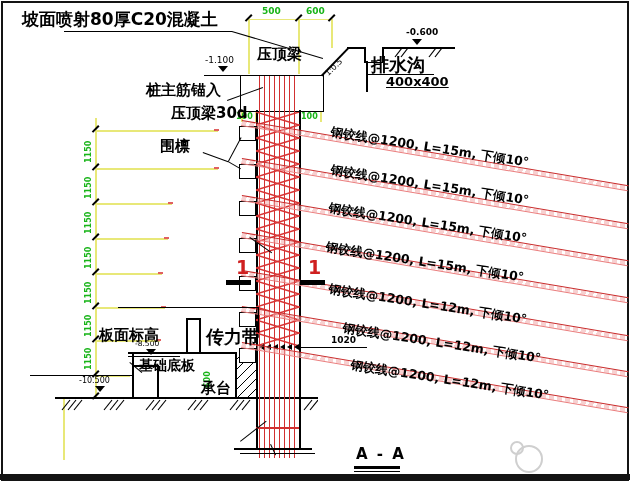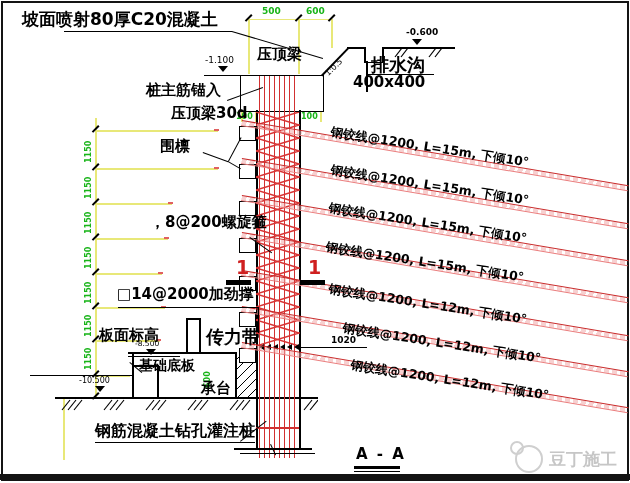--- a/index.html
+++ b/index.html
@@ -236,31 +236,27 @@
   <div class="tri" style="left:146px;top:349px;"></div>
   <div class="txt" style="left:79px;top:377px;font-size:8px;font-weight:normal;">-10.500</div>
   <div class="tri" style="left:95px;top:386px;"></div>
   <div class="hl" style="left:30px;top:375px;width:103px;height:1.3px;"></div>
 
   <div class="txt" style="left:22px;top:11px;font-size:17px;">坡面喷射80厚C20混凝土</div>
   <div class="txt" style="left:257px;top:47px;font-size:15px;">压顶梁</div>
   <div class="txt" style="left:146px;top:83px;font-size:15px;">桩主筋锚入</div>
   <div class="txt" style="left:136px;top:106px;font-size:15px;margin-left:35px;">压顶梁30d</div>
   <div class="txt" style="left:371px;top:56px;font-size:18px;">排水沟</div>
-  <div class="txt" style="left:353px;top:75px;font-size:15px;">400x400</div>
+  <div class="txt" style="left:386px;top:75px;font-size:13px;text-decoration:underline;">400x400</div>
   <div class="txt rot" style="left:324px;top:72px;font-size:8px;font-weight:normal;transform:rotate(-44deg);">1:0.5</div>
   <div class="txt" style="left:160px;top:139px;font-size:15px;">围檩</div>
-  <div class="txt" style="left:150px;top:215px;font-size:15px;">，8@200螺旋箍</div>
-  <div class="txt" style="left:117px;top:287px;font-size:15px;">□14@2000加劲撑</div>
   <div class="txt" style="left:99px;top:328px;font-size:15px;">板面标高</div>
   <div class="txt" style="left:206px;top:328px;font-size:18px;">传力带</div>
   <div class="txt" style="left:139px;top:358px;font-size:14px;">基础底板</div>
   <div class="txt" style="left:201px;top:381px;font-size:15px;">承台</div>
-  <div class="txt" style="left:95px;top:423px;font-size:16px;border-bottom:1.5px solid #000;padding-bottom:2px;">钢筋混凝土钻孔灌注桩</div>
 
   <div class="txt" style="left:356px;top:447px;font-size:15px;letter-spacing:2px;">A - A</div>
   <div style="position:absolute;left:354px;top:466px;width:46px;height:2.6px;background:#000;"></div>
   <div style="position:absolute;left:354px;top:471px;width:46px;height:1.4px;background:#000;"></div>
 
   <div class="ring" style="left:515px;top:445px;width:24px;height:24px;"></div>
   <div class="ring" style="left:510px;top:441px;width:10px;height:10px;border-width:2px;"></div>
-  <div class="wm" style="left:549px;top:448px;font-size:17px;">豆丁施工</div>
 </div>
 
 </body></html>

